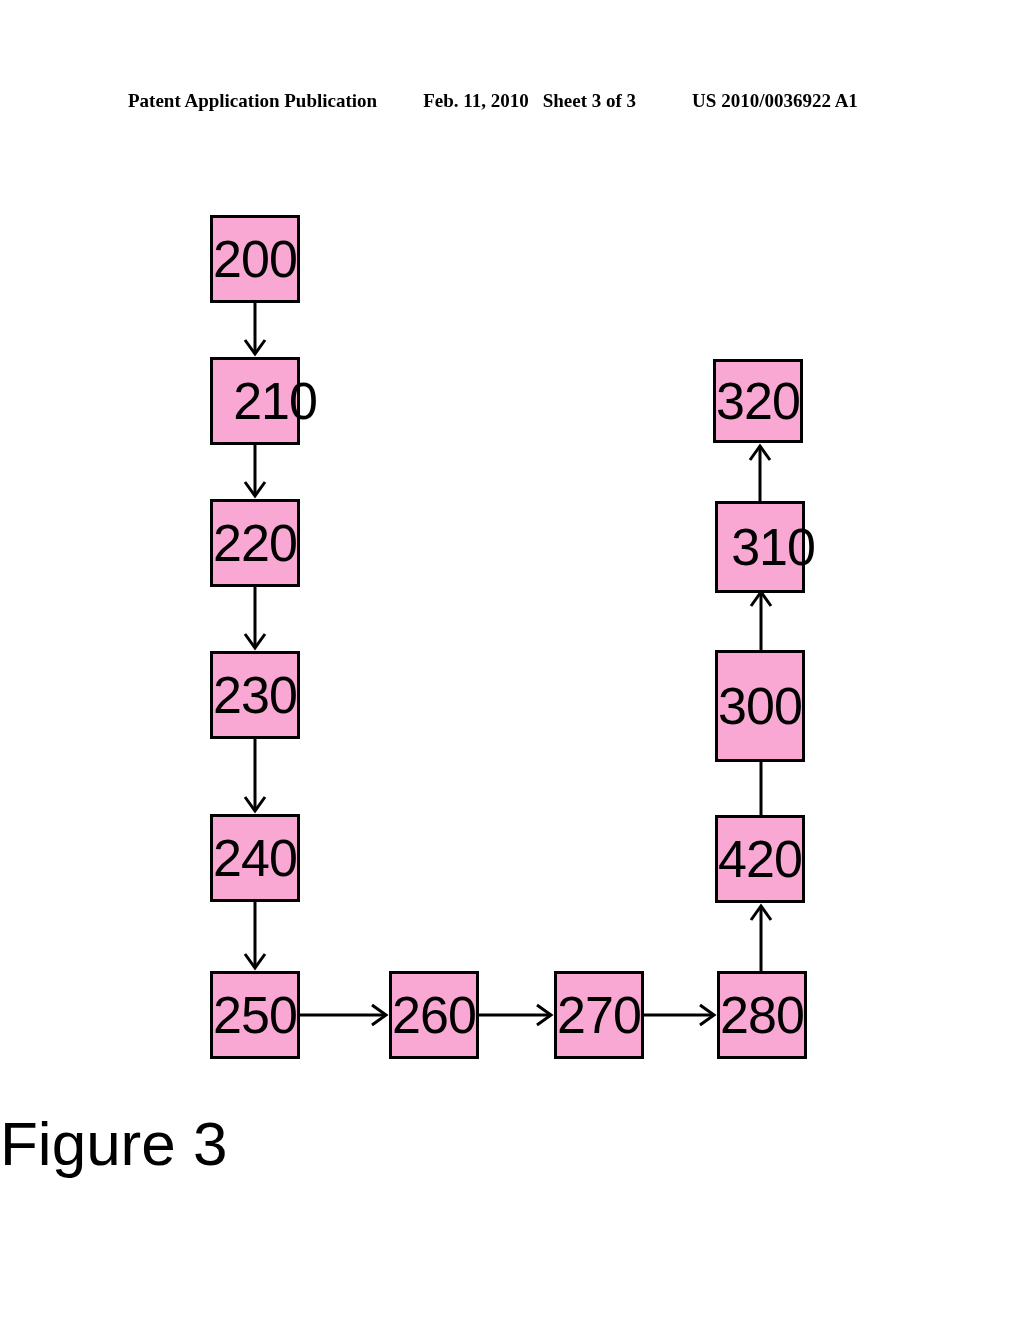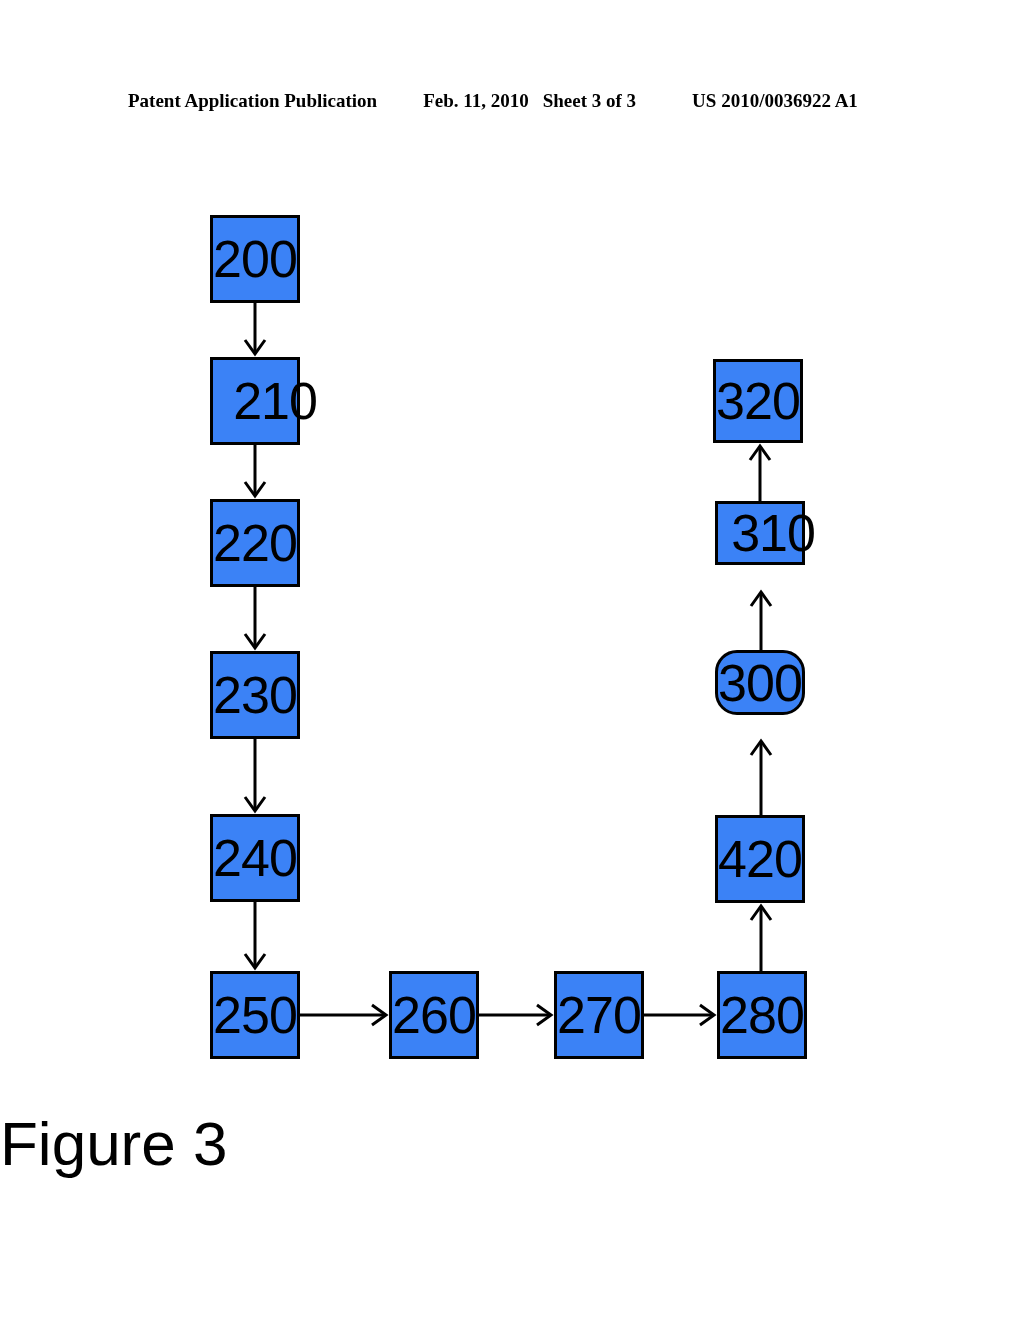--- a/index.html
+++ b/index.html
@@ -52,21 +52,21 @@
     width: 1024px;
     height: 1320px;
     display: block;
   }
 
   
   .flow-box {
     position: absolute;
     box-sizing: border-box;
     border: 3px solid #000000;
-    background: #3b82f6;
+    background: #f9a8d4;
     display: flex;
     align-items: center;
     justify-content: center;
     font-family: "Liberation Sans", sans-serif;
     font-size: 52px;
     line-height: 1;
     letter-spacing: -1px;
     color: #000000;
     user-select: none;
   }
@@ -187,24 +187,24 @@
   <div class="flow-box" style="left:554px; top:971px; width:90px; height:88px;">
     <span>270</span>
   </div>
   <div class="flow-box" style="left:717px; top:971px; width:90px; height:88px;">
     <span>280</span>
   </div>
 
   <div class="flow-box" style="left:715px; top:815px; width:90px; height:88px;">
     <span>420</span>
   </div>
-  <div class="flow-box" style="left:715px; top:650px; width:90px; height:65px;border-radius:22px;">
+  <div class="flow-box" style="left:715px; top:650px; width:90px; height:112px;">
     <span>300</span>
   </div>
-  <div class="flow-box" style="left:715px; top:501px; width:90px; height:64px;padding-left:26px;">
+  <div class="flow-box" style="left:715px; top:501px; width:90px; height:92px;padding-left:26px;">
     <span>310</span>
   </div>
   <div class="flow-box" style="left:713px; top:359px; width:90px; height:84px;">
     <span>320</span>
   </div>
 
   <div id="figure-caption">Figure 3</div>
 
 </div>
 

